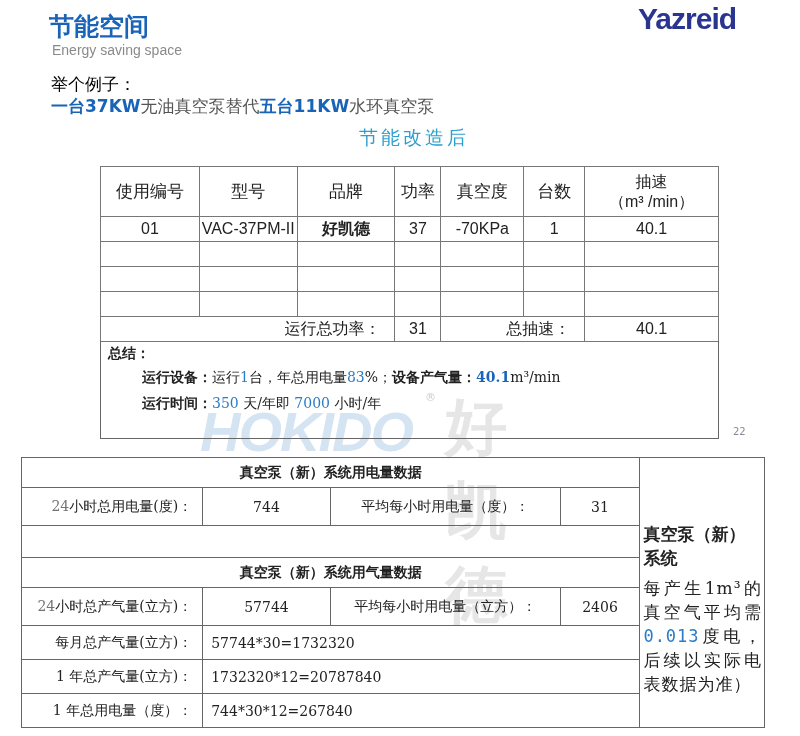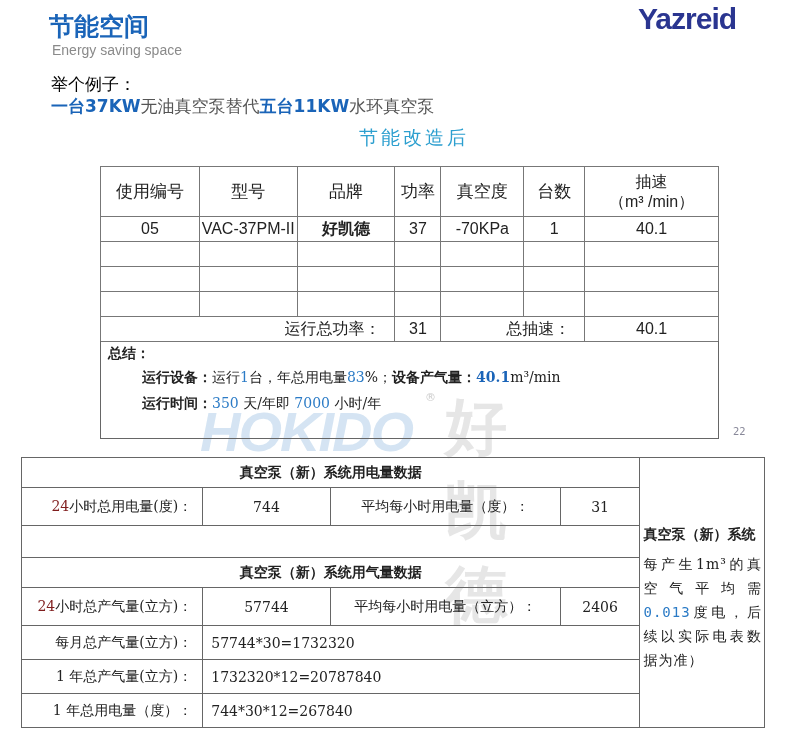--- a/index.html
+++ b/index.html
@@ -37,22 +37,22 @@
   .wm-cn { position: absolute; left: 245px; top: -2px; font-size: 62px; font-weight: bold; color: #e2e2e2; font-family: "DejaVu Sans", sans-serif; opacity: 0.85; }
 
   .t2 { left: 21px; top: 457px; width: 744px; font-family: "DejaVu Serif", serif; }
   .t2 td { border: 1px solid #666; font-size: 14px; color: #222; text-align: center; padding: 0; }
   .t2 .sec { height: 30px; font-weight: bold; }
   .t2 .row { height: 38px; }
   .t2 .gap { height: 32px; }
   .t2 .row2 { height: 34px; }
   .t2 .lbl-r { text-align: right; padding-right: 10px; }
   .t2 .val-l { text-align: left; padding-left: 8px; }
-  .t2 .blue { color: #7f1d1d; }
-  .t2 .note { vertical-align: top; text-align: left; padding: 64px 2px 8px 3px; font-size: 14px; line-height: 24px; width: 125px; }
+  .t2 .blue { color: #737373; }
+  .t2 .note { vertical-align: top; text-align: left; padding: 64px 2px 8px 3px; font-size: 17px; line-height: 24px; width: 125px; }
   .note-title { font-weight: bold; display: block; margin-bottom: 6px; }
   .note-body { display: block; letter-spacing: 1px; text-align: justify; }
   .note-body .blue { color: #2b7bc6; font-family: "DejaVu Sans Mono", monospace; }
 </style>
 </head>
 <body>
 
 <div class="title-cn">节能空间</div>
 <div class="title-en">Energy saving space</div>
 <div class="logo">Yazreid</div>
@@ -80,21 +80,21 @@
     <td>品牌</td>
     <td>功率</td>
     <td>真空度</td>
     <td>台数</td>
     <td>
       <span class="unit">抽速</span>
       <span class="unit">（m³ /min）</span>
     </td>
   </tr>
   <tr>
-    <td>05</td>
+    <td>01</td>
     <td>VAC-37PM-II</td>
     <td class="brand">好凯德</td>
     <td>37</td>
     <td>-70KPa</td>
     <td>1</td>
     <td>40.1</td>
   </tr>
   <tr>
     <td></td>
         <td></td>

